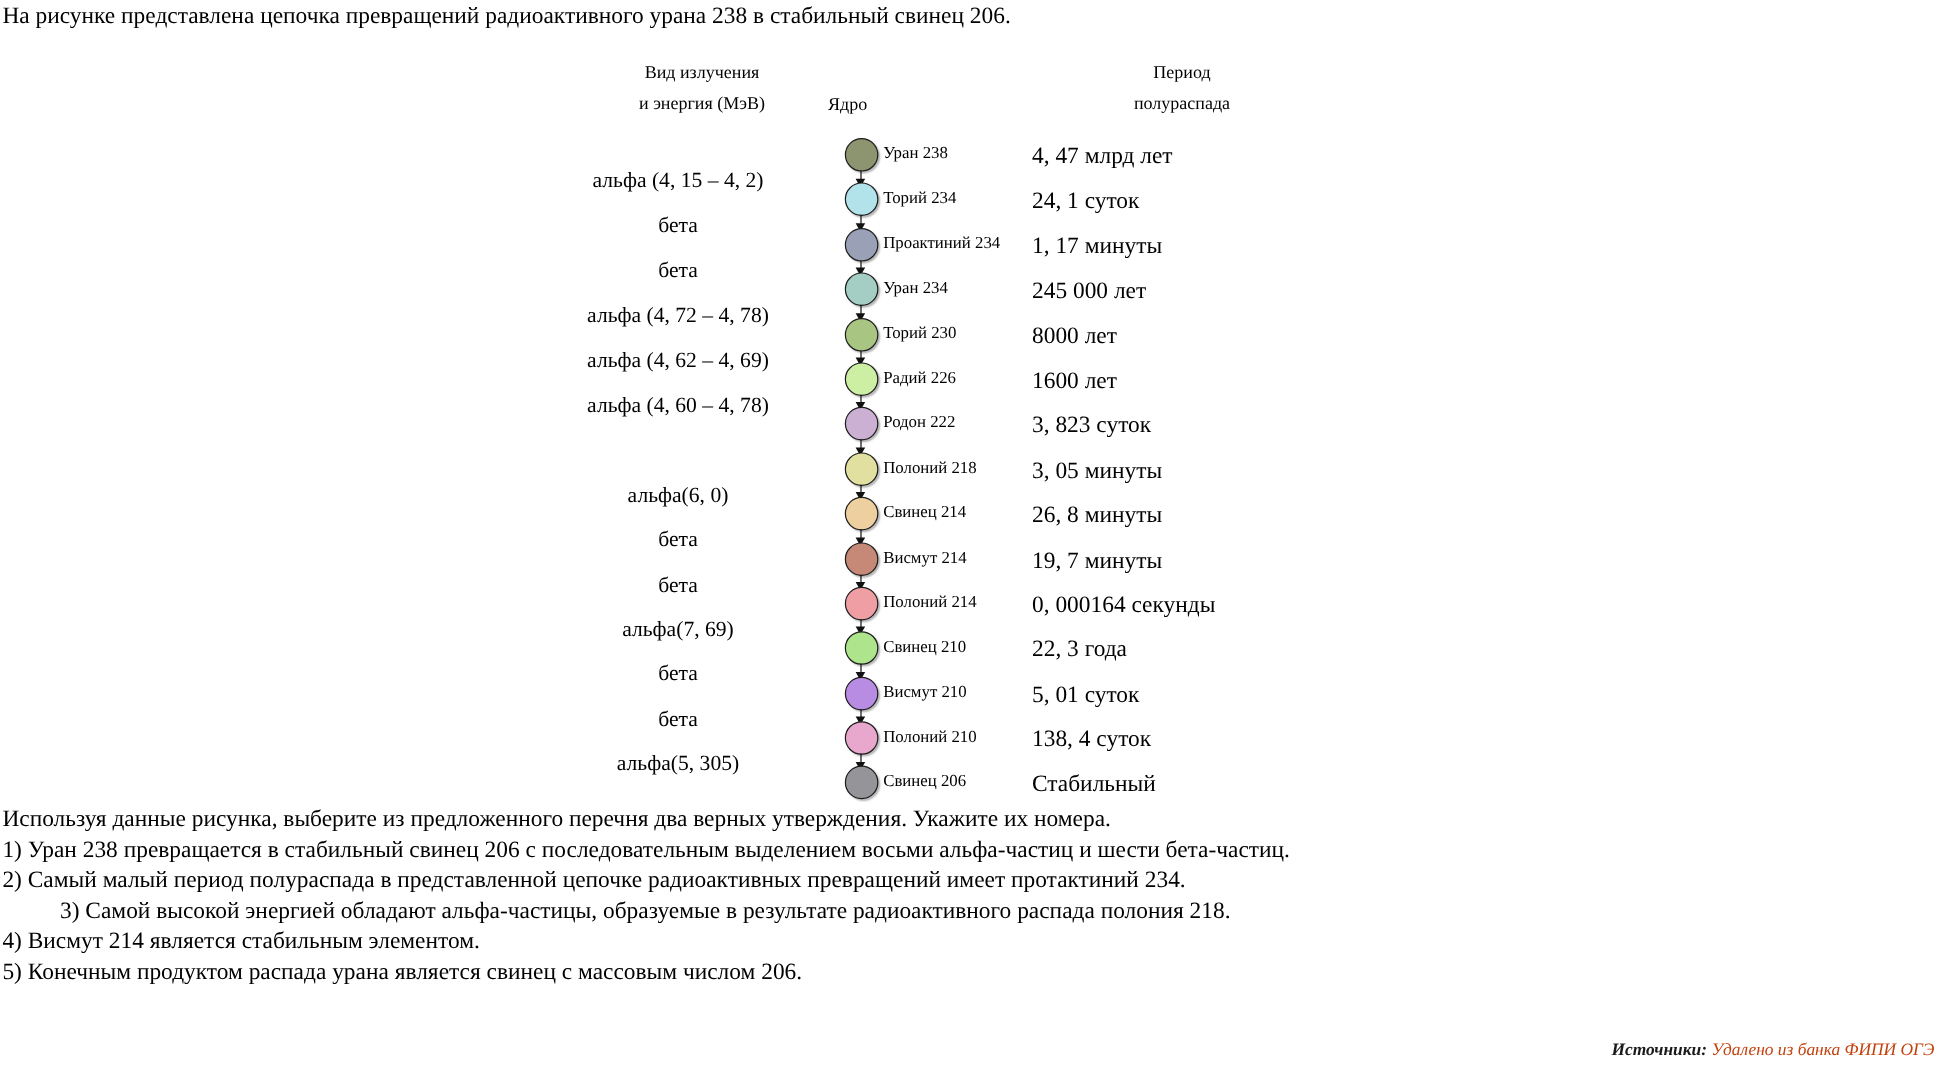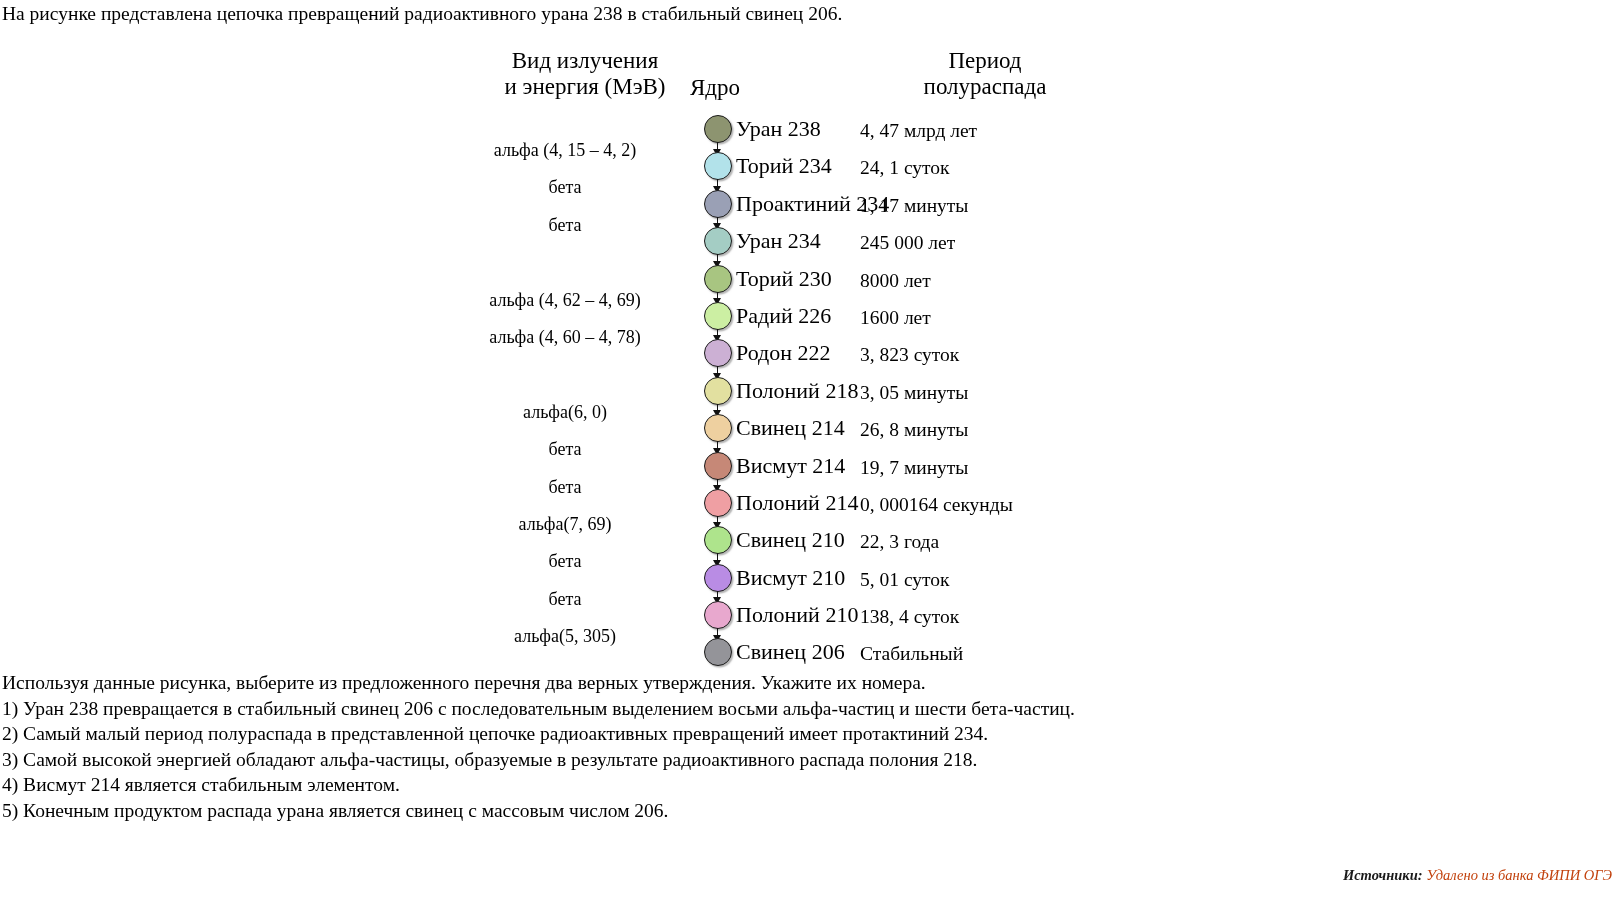--- a/index.html
+++ b/index.html
@@ -30,21 +30,21 @@
     position: absolute;
     left: 0;
     top: 40px;
     width: 1616px;
     height: 625px;
   }
 
   .col-head {
     position: absolute;
     text-align: center;
-    font-size: 23px;
+    font-size: 15px;
     line-height: 26px;
     white-space: nowrap;
     font-family: Liberation Serif, serif;
   }
   #head-radiation { left: 460px; top: 8px; width: 250px; }
   #head-nucleus   { left: 690px; top: 35px; width: 140px; text-align: left; }
   #head-halflife  { left: 860px; top: 8px; width: 250px; }
 
   
   #chain {
@@ -84,21 +84,21 @@
     width: 0;
     height: 0;
     border-left: 4.5px solid transparent;
     border-right: 4.5px solid transparent;
     border-top: 7px solid #111111;
   }
   .node-label {
     position: absolute;
     left: 736px;
     top: 1px;
-    font-size: 22px;
+    font-size: 14px;
     line-height: 26px;
     white-space: nowrap;
   }
   .halflife {
     position: absolute;
     left: 860px;
     top: 3px;
     width: 250px;
     text-align: left;
     font-size: 19.5px;
@@ -120,21 +120,21 @@
   .question {
     position: absolute;
     left: 2px;
     font-size: 19.5px;
     line-height: 25.5px;
     white-space: nowrap;
   }
   #q-prompt { top: 670px; }
   #q-opt-0  { top: 695.5px; }
   #q-opt-1  { top: 721px; }
-  #q-opt-2  { top: 746.5px; }
+  #q-opt-2  { top: 746.5px; margin-left: 48px; }
   #q-opt-3  { top: 772px; }
   #q-opt-4  { top: 797.5px; }
 
   .source {
     position: absolute;
     right: 4px;
     top: 867px;
     font-size: 14.5px;
     font-style: italic;
     white-space: nowrap;
@@ -189,20 +189,21 @@
         <div class="arrow"></div>
         <div class="node-label">Проактиний 234</div>
         <div class="halflife">1, 17 минуты</div>
         <div class="radiation">бета</div>
       </div>
       <div class="chain-row">
         <div class="node" style="background: rgb(164, 205, 196);"></div>
         <div class="arrow"></div>
         <div class="node-label">Уран 234</div>
         <div class="halflife">245 000 лет</div>
+        <div class="radiation">альфа (4, 72 – 4, 78)</div>
       </div>
       <div class="chain-row">
         <div class="node" style="background: rgb(168, 197, 129);"></div>
         <div class="arrow"></div>
         <div class="node-label">Торий 230</div>
         <div class="halflife">8000 лет</div>
         <div class="radiation">альфа (4, 62 – 4, 69)</div>
       </div>
       <div class="chain-row">
         <div class="node" style="background: rgb(204, 239, 163);"></div>

